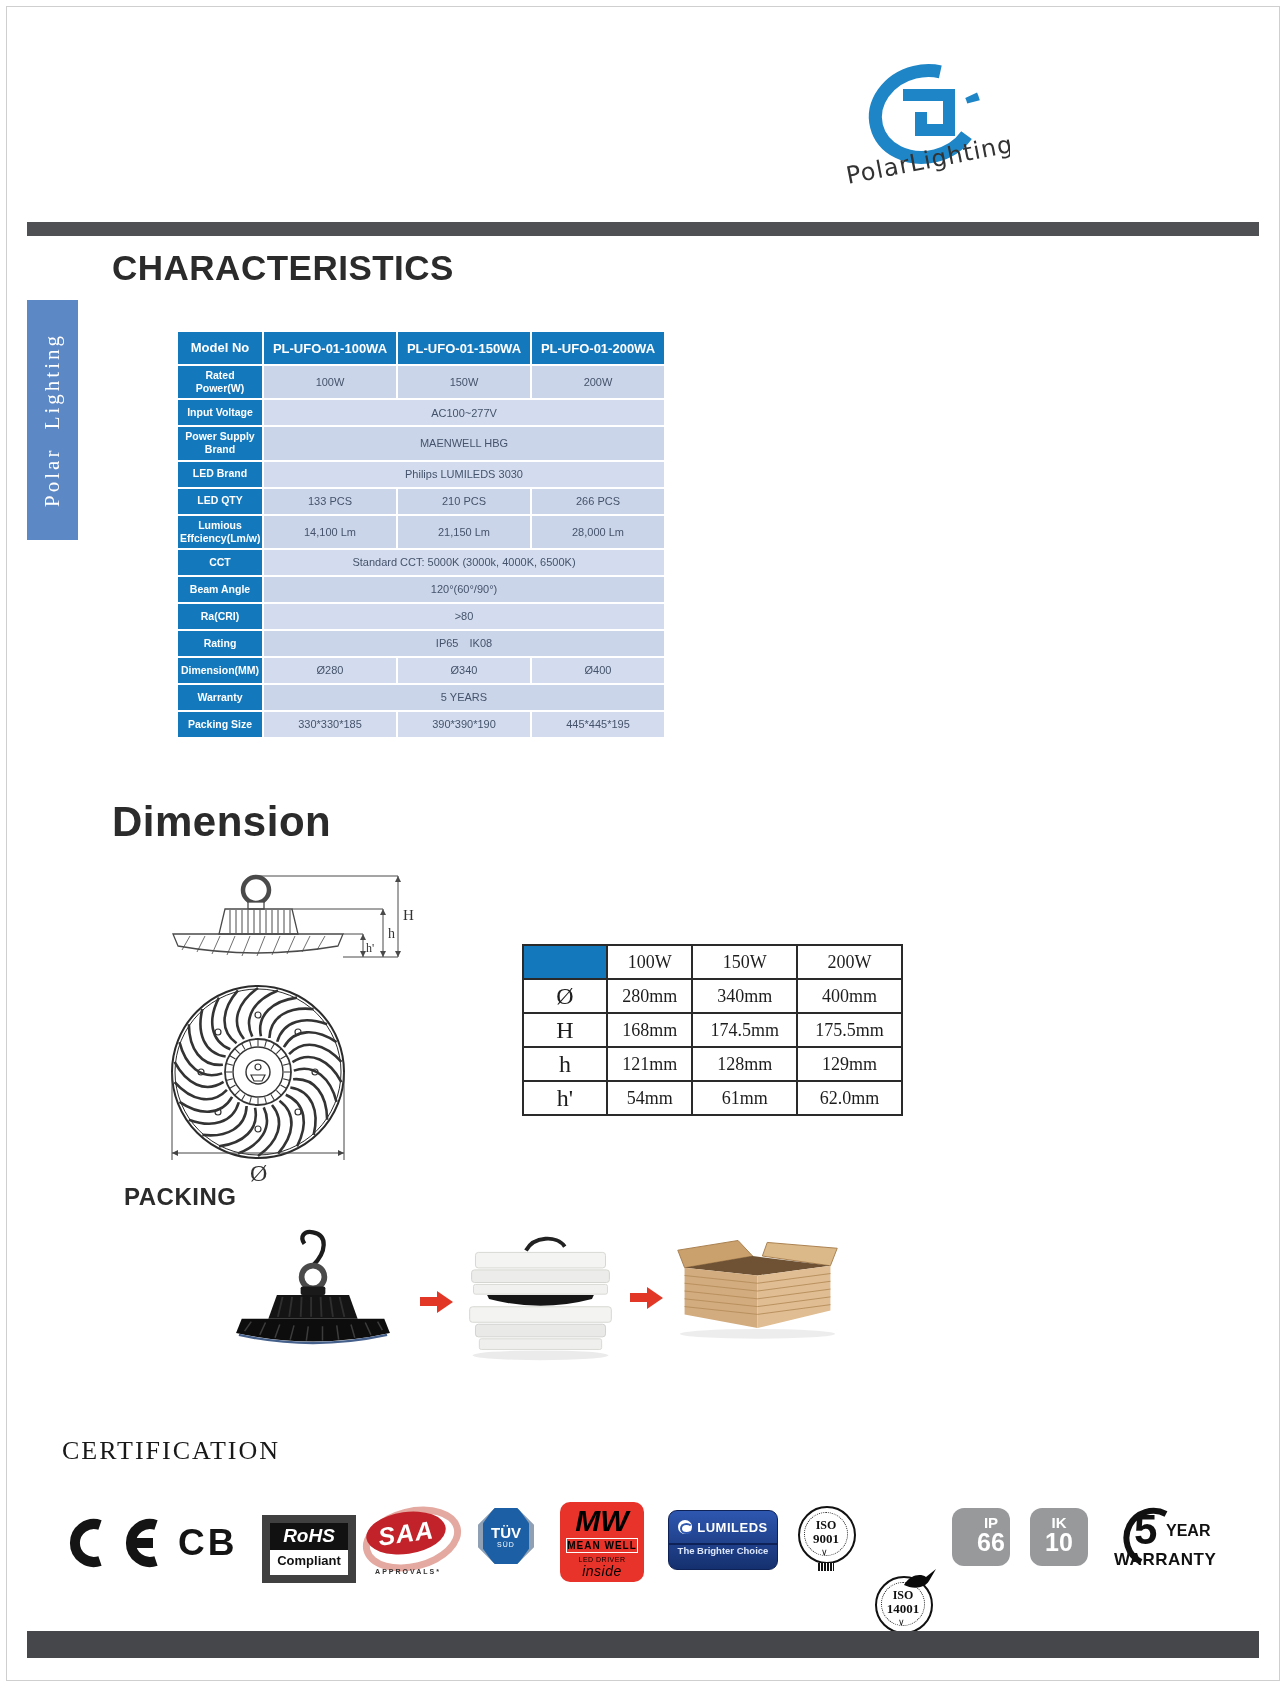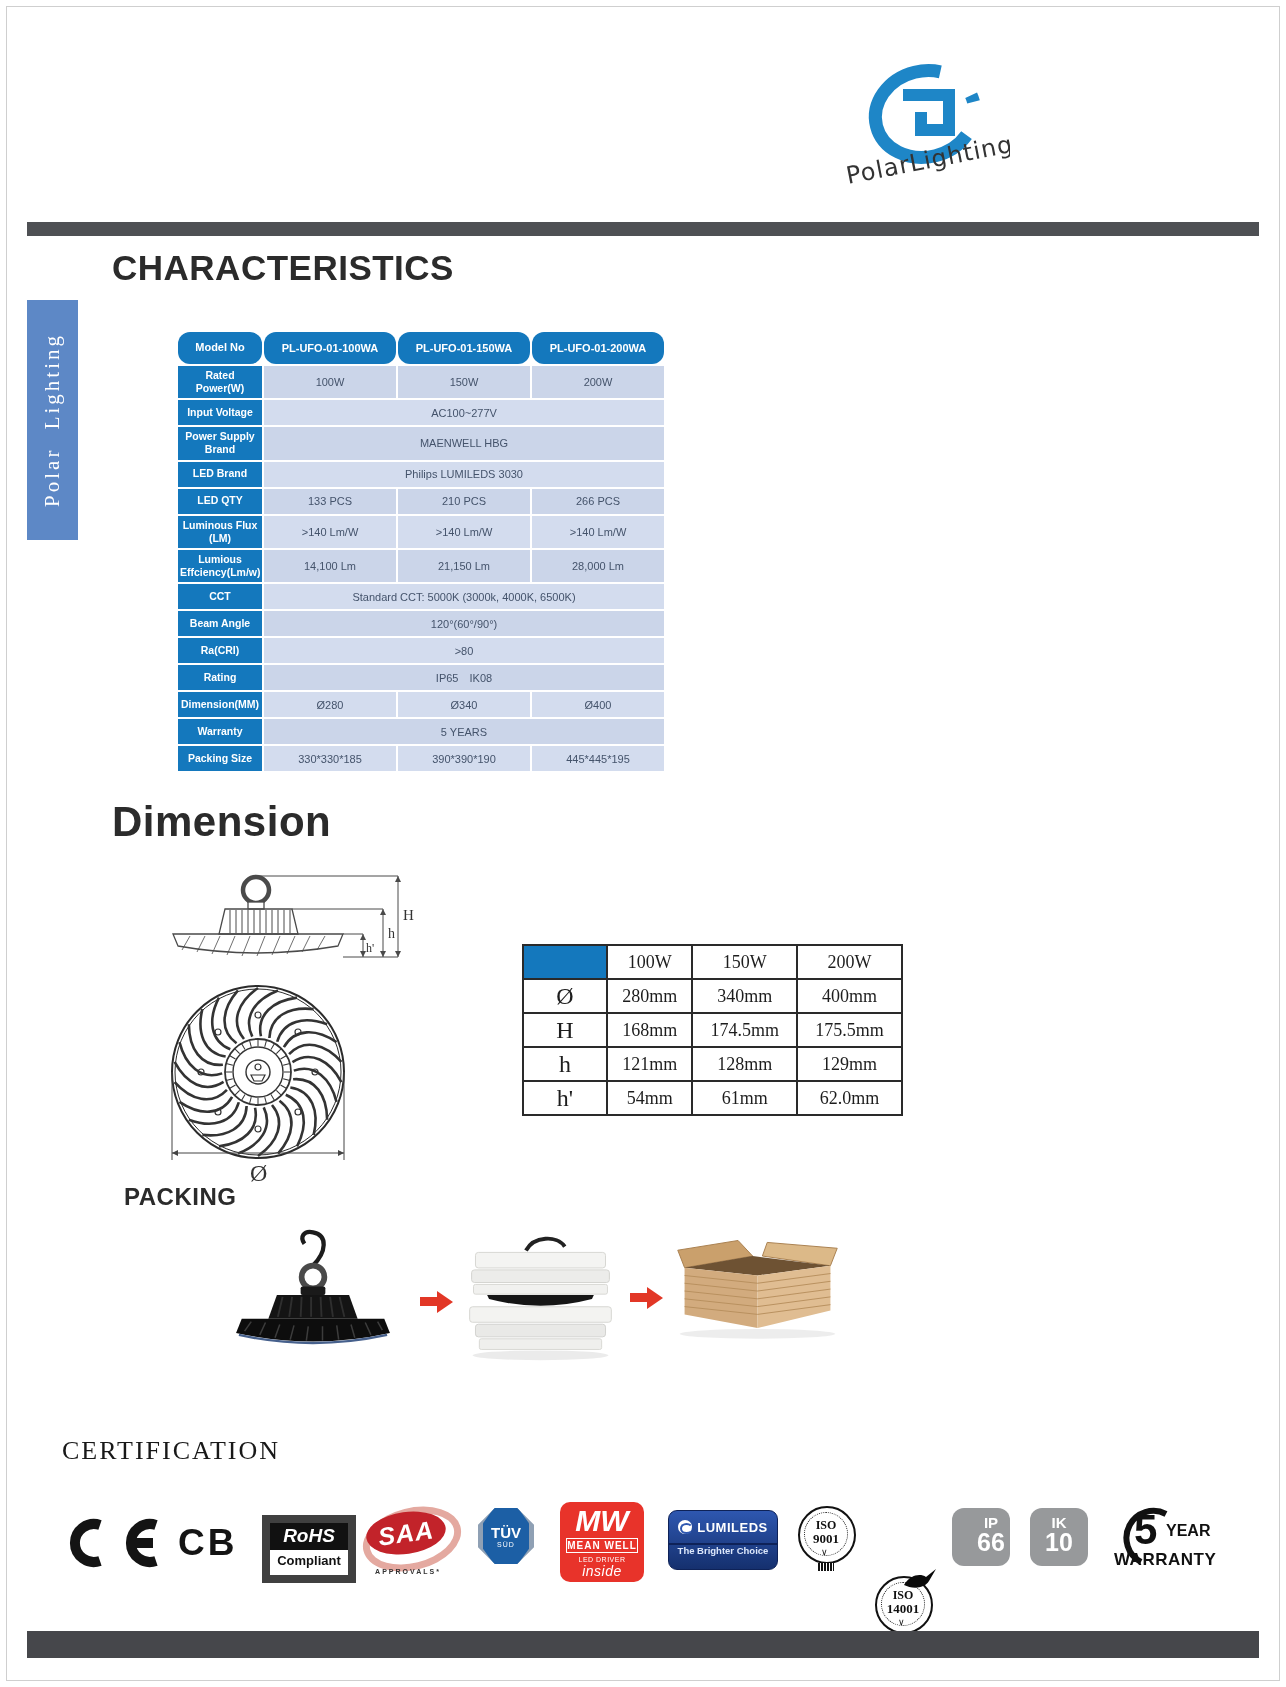--- a/index.html
+++ b/index.html
@@ -18,21 +18,21 @@
   #dim-title{left:112px;top:798px;font-size:42px;font-weight:600;}
   #pack-title{left:124px;top:1183px;font-size:24px;}
   #cert-title{position:absolute;left:62px;top:1436px;font-family:"Liberation Serif",serif;
       font-size:26px;color:#181818;letter-spacing:2px;}
   
   #char-table{position:absolute;left:176px;top:330px;width:480px;border-collapse:separate;
       border-spacing:2px;table-layout:fixed;}
   #char-table td{text-align:center;vertical-align:middle;padding:3px 2px;}
   #char-table .lbl{background:#1478bd;color:#fff;font-size:10.5px;font-weight:700;
       white-space:pre-line;line-height:1.25;width:84px;}
-  #char-table .hrow td{background:#1478bd;color:#fff;font-size:11px;font-weight:700;height:26px;border-radius:12px;}
+  #char-table .hrow td{background:#1478bd;color:#fff;font-size:13px;font-weight:700;height:26px;}
   #char-table .val{background:#cbd5e9;color:#44536b;font-size:11px;height:19px;}
   #char-table tr.alt .val{background:#d3dcee;}
   
   #dim-table{position:absolute;left:522px;top:944px;width:381px;border-collapse:collapse;
       font-family:"Liberation Serif",serif;color:#1d1d1d;}
   #dim-table td{border:2px solid #2a2a2a;text-align:center;height:30px;font-size:18px;}
   #dim-table .blue{background:#1478bd;width:80px;}
   #dim-table .sym{font-size:24px;}
   
   svg text{font-family:"Liberation Serif",serif;fill:#333;}
@@ -49,21 +49,21 @@
       border-radius:50%;transform:rotate(-8deg);display:flex;align-items:center;justify-content:center;}
   #saa .oval span{color:#fff;font-weight:700;font-style:italic;font-size:25px;letter-spacing:1px;}
   #saa .sub{position:absolute;left:0;top:62px;width:96px;text-align:center;font-size:7px;
       letter-spacing:2px;color:#333;font-weight:700;}
   .oct{clip-path:polygon(30% 0,70% 0,100% 30%,100% 70%,70% 100%,30% 100%,0 70%,0 30%);}
   #tuv{width:56px;height:56px;background:#8fa0b4;display:flex;align-items:center;justify-content:center;}
   #tuv .in{width:46px;height:64px;background:#1c5fa5;display:flex;flex-direction:column;
       align-items:center;justify-content:center;color:#fff;}
   #tuv .t1{font-size:15px;font-weight:700;}
   #tuv .t2{font-size:7px;letter-spacing:1px;}
-  #mw{width:84px;height:80px;background:#e8332a;border-radius:10px;color:#ffffff;text-align:center;
+  #mw{width:84px;height:80px;background:#e8332a;border-radius:10px;color:#000000;text-align:center;
       padding-top:2px;box-sizing:border-box;}
   #mw .mwtxt{font-size:30px;font-weight:700;font-style:italic;line-height:34px;}
   #mw .band{margin:0 6px;border:1px solid #fff;font-size:10px;font-weight:700;letter-spacing:1px;padding:1px 0;}
   #mw .drv{font-size:7px;margin-top:3px;letter-spacing:.5px;}
   #mw .drv i{font-size:14px;text-transform:none;}
   #lumi{width:108px;height:58px;border-radius:9px;background:linear-gradient(#2e57b0,#15306e);
       color:#fff;overflow:hidden;border:1px solid #0e2258;}
   #lumi .top{display:flex;align-items:center;justify-content:center;gap:5px;height:32px;
       border-bottom:2px solid #0e2258;}
   #lumi .globe{width:14px;height:14px;border-radius:50%;background:#fff;position:relative;}
@@ -145,27 +145,20 @@
     </tr>
     <tr class="alt">
       <td class="lbl">LED  Brand</td>
       <td class="val" colspan="3">Philips LUMILEDS 3030</td>
     </tr>
     <tr>
       <td class="lbl">LED QTY</td>
       <td class="val">133 PCS</td>
       <td class="val">210 PCS</td>
       <td class="val">266 PCS</td>
-    </tr>
-    <tr class="alt">
-      <td class="lbl">Luminous Flux
-(LM)</td>
-      <td class="val">&gt;140 Lm/W</td>
-      <td class="val">&gt;140 Lm/W</td>
-      <td class="val">&gt;140 Lm/W</td>
     </tr>
     <tr>
       <td class="lbl">Lumious
 Effciency(Lm/w)</td>
       <td class="val">14,100 Lm</td>
       <td class="val">21,150 Lm</td>
       <td class="val">28,000 Lm</td>
     </tr>
     <tr class="alt">
       <td class="lbl">CCT</td>

